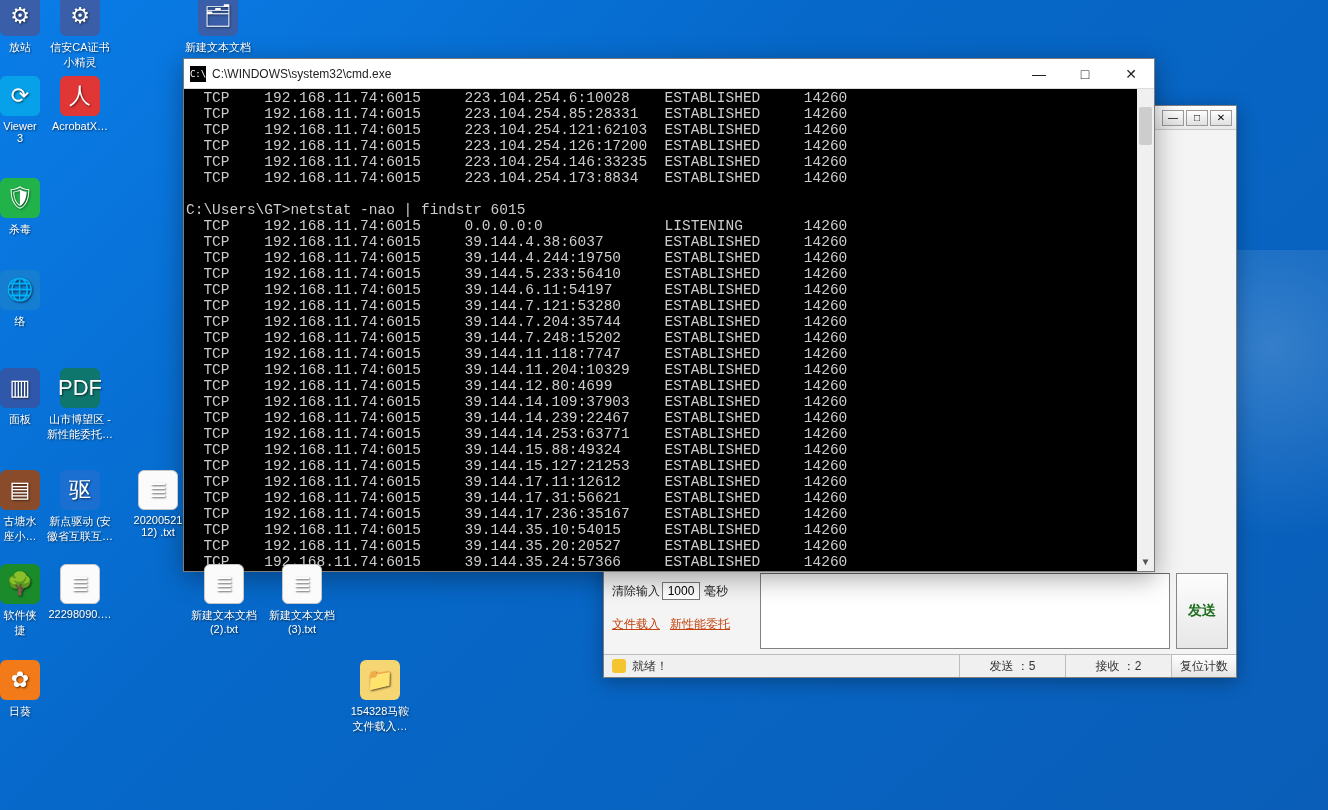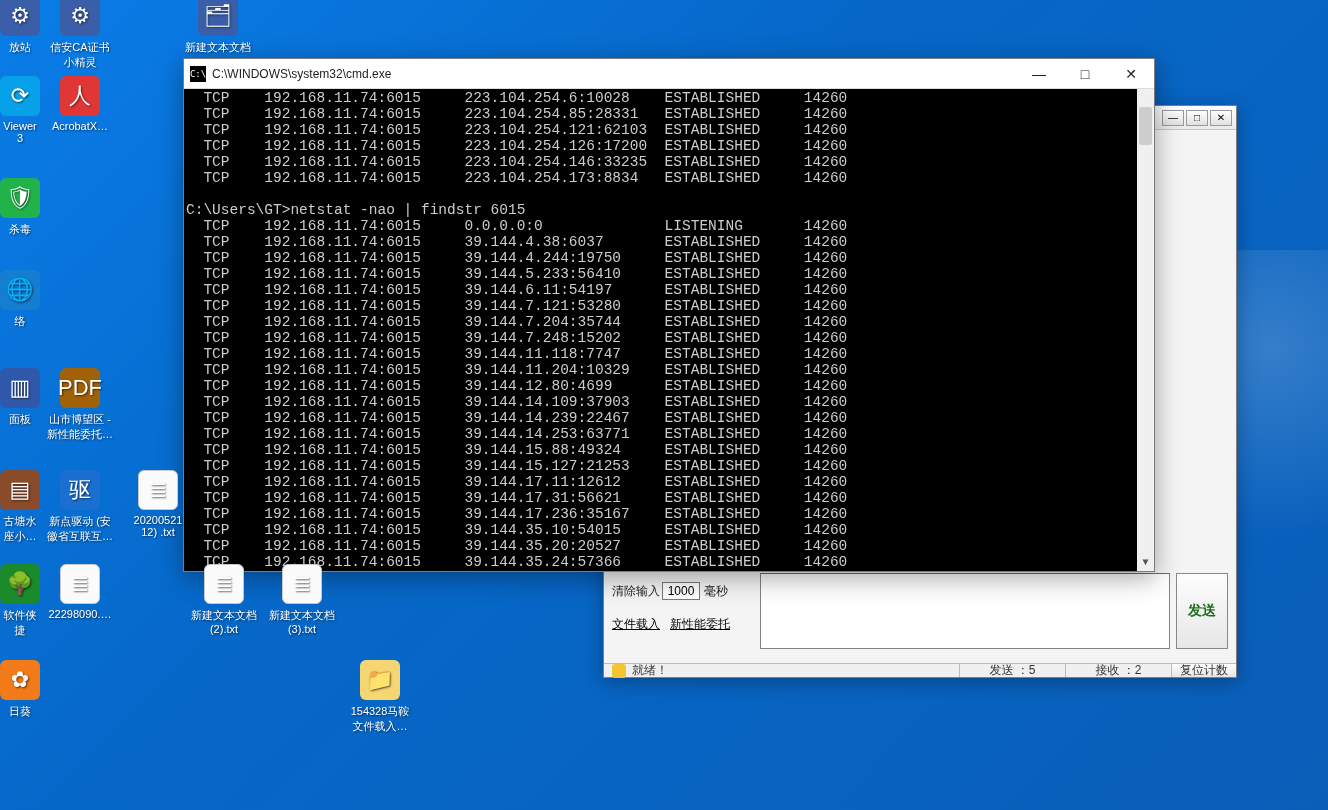--- a/index.html
+++ b/index.html
@@ -23,21 +23,21 @@
   display: flex; align-items: center; justify-content: center;
   font-size: 22px; color: #fff;
 }
 .ic-settings { background: #3a5fa8; }
 .ic-tools { background: #3a5fa8; }
 .ic-tv { background: #06a1e8; }
 .ic-pdf { background: #e03636; }
 .ic-shield { background: #21b34a; }
 .ic-globe { background: #157ed0; }
 .ic-panel { background: #3058aa; }
-.ic-pdfy { background: #a16207; }
+.ic-pdfy { background: #0f766e; }
 .ic-rar { background: #8a4b2a; }
 .ic-drv { background: #1b6fd0; }
 .ic-txt { background: #fbfbfb; border: 1px solid #c7c7c7; color: #888; font-size: 14px; }
 .ic-tree { background: #1a8a2a; }
 .ic-flower { background: #f27a18; }
 .ic-folder { background: #f6d573; }
 
 
 .cmd-window {
   position: absolute; left: 183px; top: 58px; width: 972px; height: 514px;
@@ -102,33 +102,33 @@
   position:absolute; left:8px; bottom:28px; width:140px;
   font-size:12px; color:#222;
 }
 .serial-left .row { display:flex; align-items:center; margin:16px 0; }
 .serial-left input[type=checkbox]{ margin-right:4px; }
 .serial-left label { margin-right:2px; }
 .serial-left .num {
   width:38px; height:18px; border:1px solid #7a7a7a; background:#fff;
   font-size:12px; text-align:center;
 }
-.serial-left .link { color:#000000; text-decoration:underline; margin-right:10px; cursor:pointer; }
+.serial-left .link { color:#c2410c; text-decoration:underline; margin-right:10px; cursor:pointer; }
 .serial-textarea {
   position:absolute; left:156px; bottom:28px; right:66px; height:76px;
   background:#fff; border:1px solid #828282; border-top:1px solid #6a6a6a;
 }
 .serial-send {
   position:absolute; right:8px; bottom:28px; width:52px; height:76px;
   background:linear-gradient(#fdfdfd,#e7e7e7); border:1px solid #888;
   display:flex; align-items:center; justify-content:center;
   font-size:14px; color:#1e6e1e; font-weight:bold;
 }
 .serial-status {
-  position:absolute; left:0; right:0; bottom:0; height:14px;
+  position:absolute; left:0; right:0; bottom:0; height:23px;
   border-top:1px solid #bcbcbc; background:#f0f0f0;
   display:flex; align-items:center; font-size:12px; color:#333;
 }
 .serial-status .cell {
   border-left:1px solid #bcbcbc; padding:0 10px; height:100%;
   display:flex; align-items:center;
 }
 .serial-status .ready { flex:1; padding-left:8px; display:flex; align-items:center; }
 .serial-status .ic-ready { display:inline-block; width:14px; height:14px; background:#f5c431; border-radius:3px; margin-right:6px; }
 .serial-status .reset { background:linear-gradient(#fdfdfd,#e6e6e6); border-left:1px solid #bcbcbc; padding:0 8px; }

